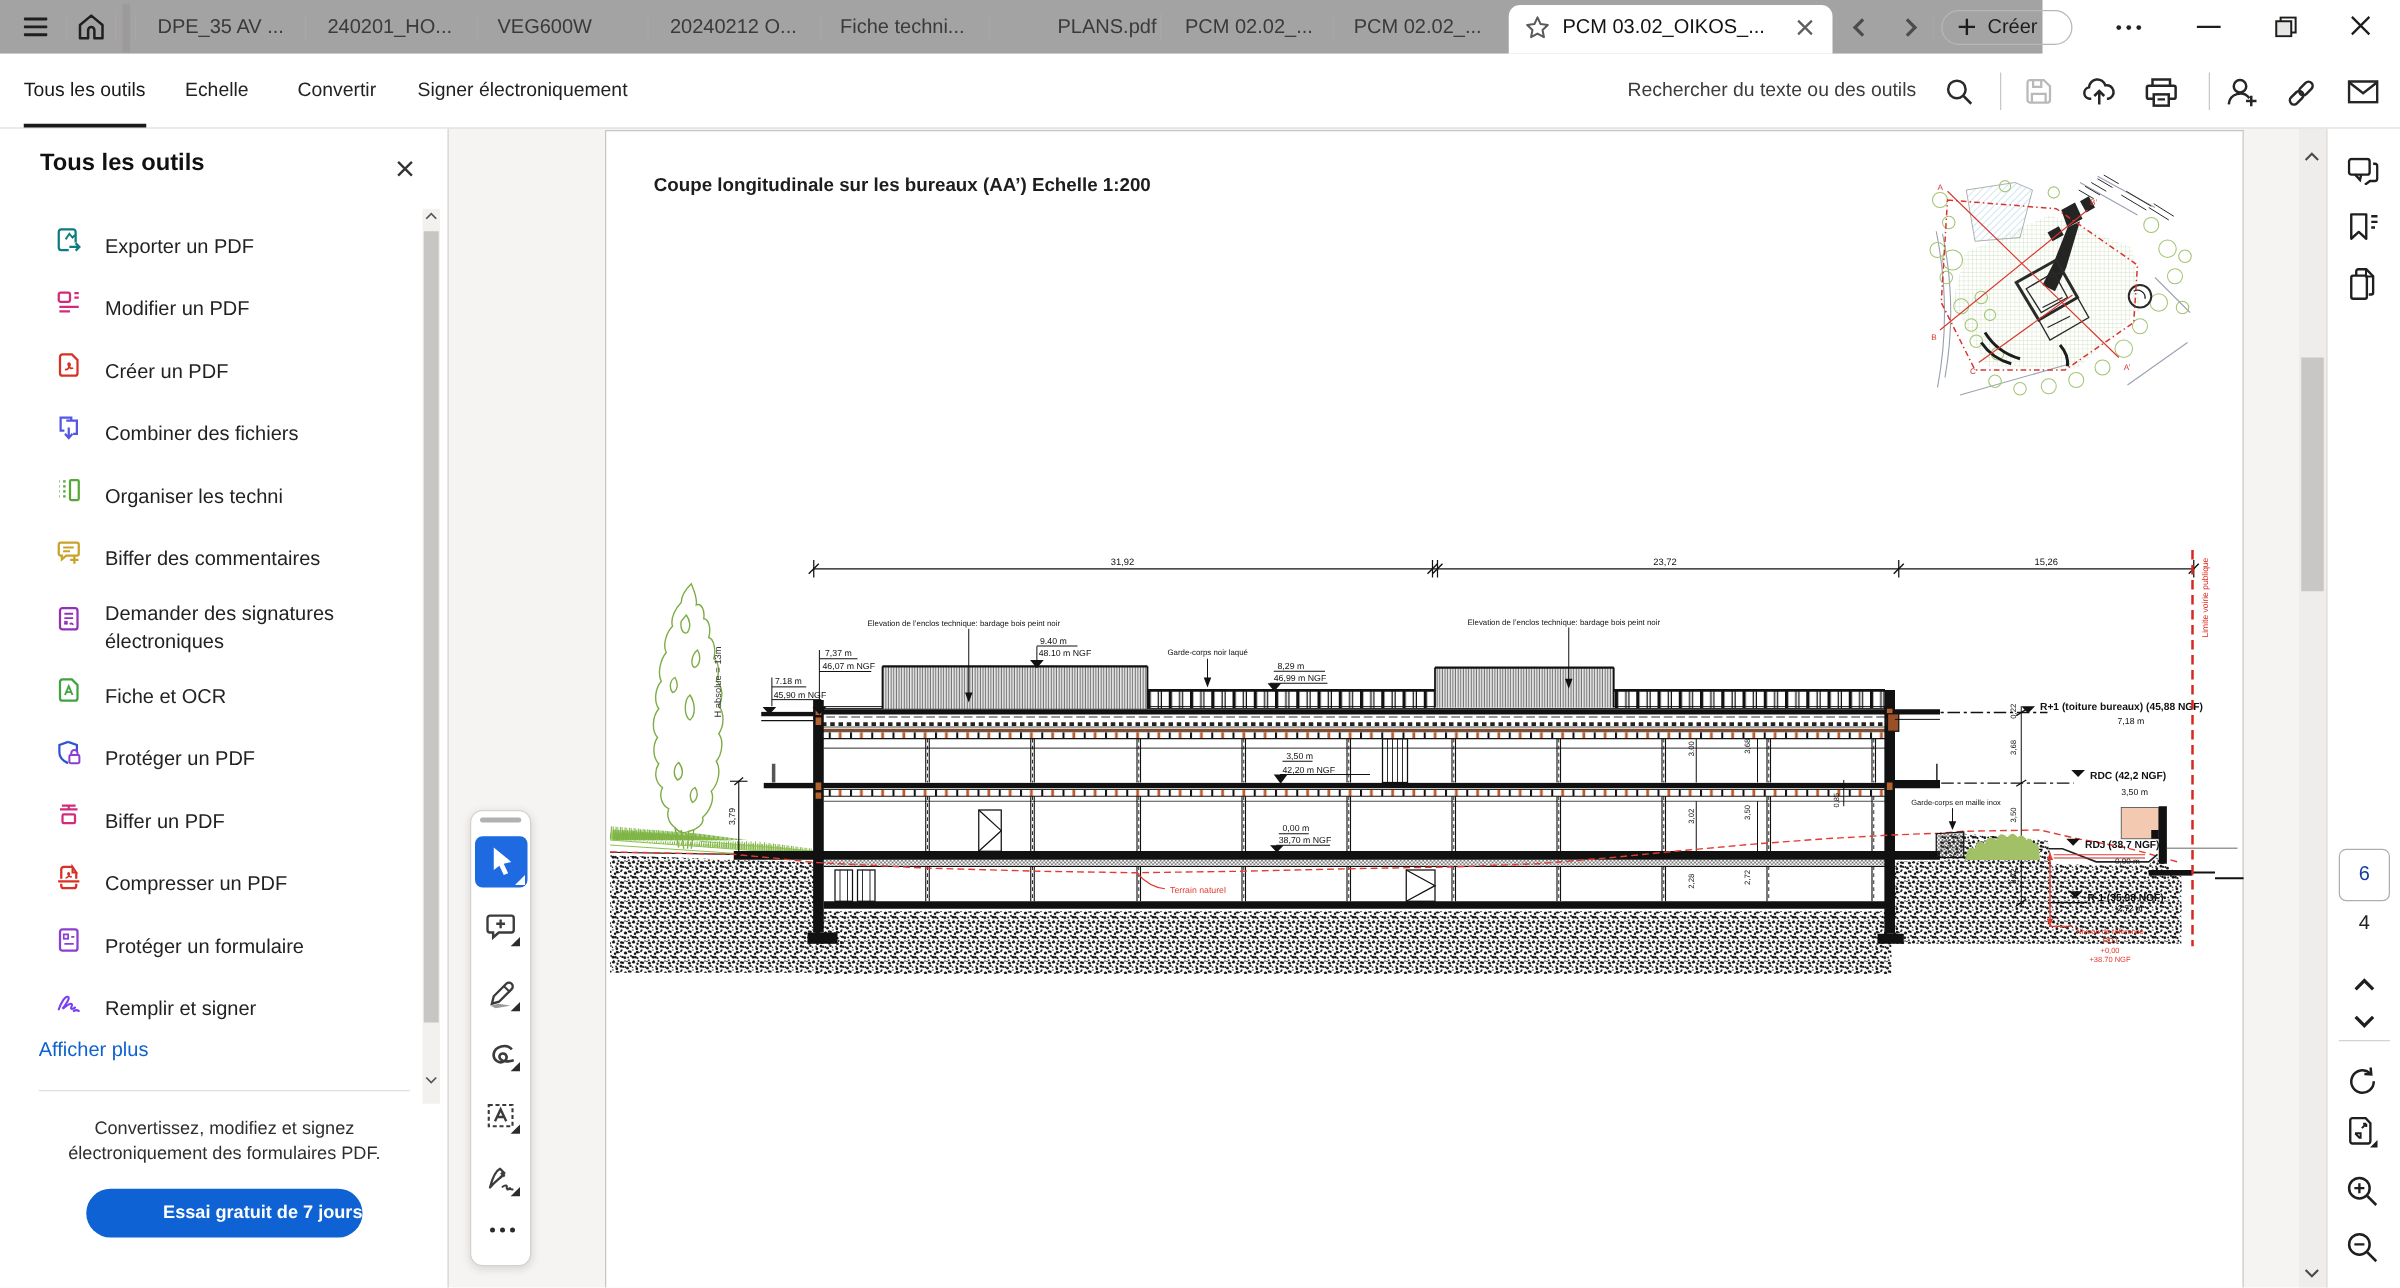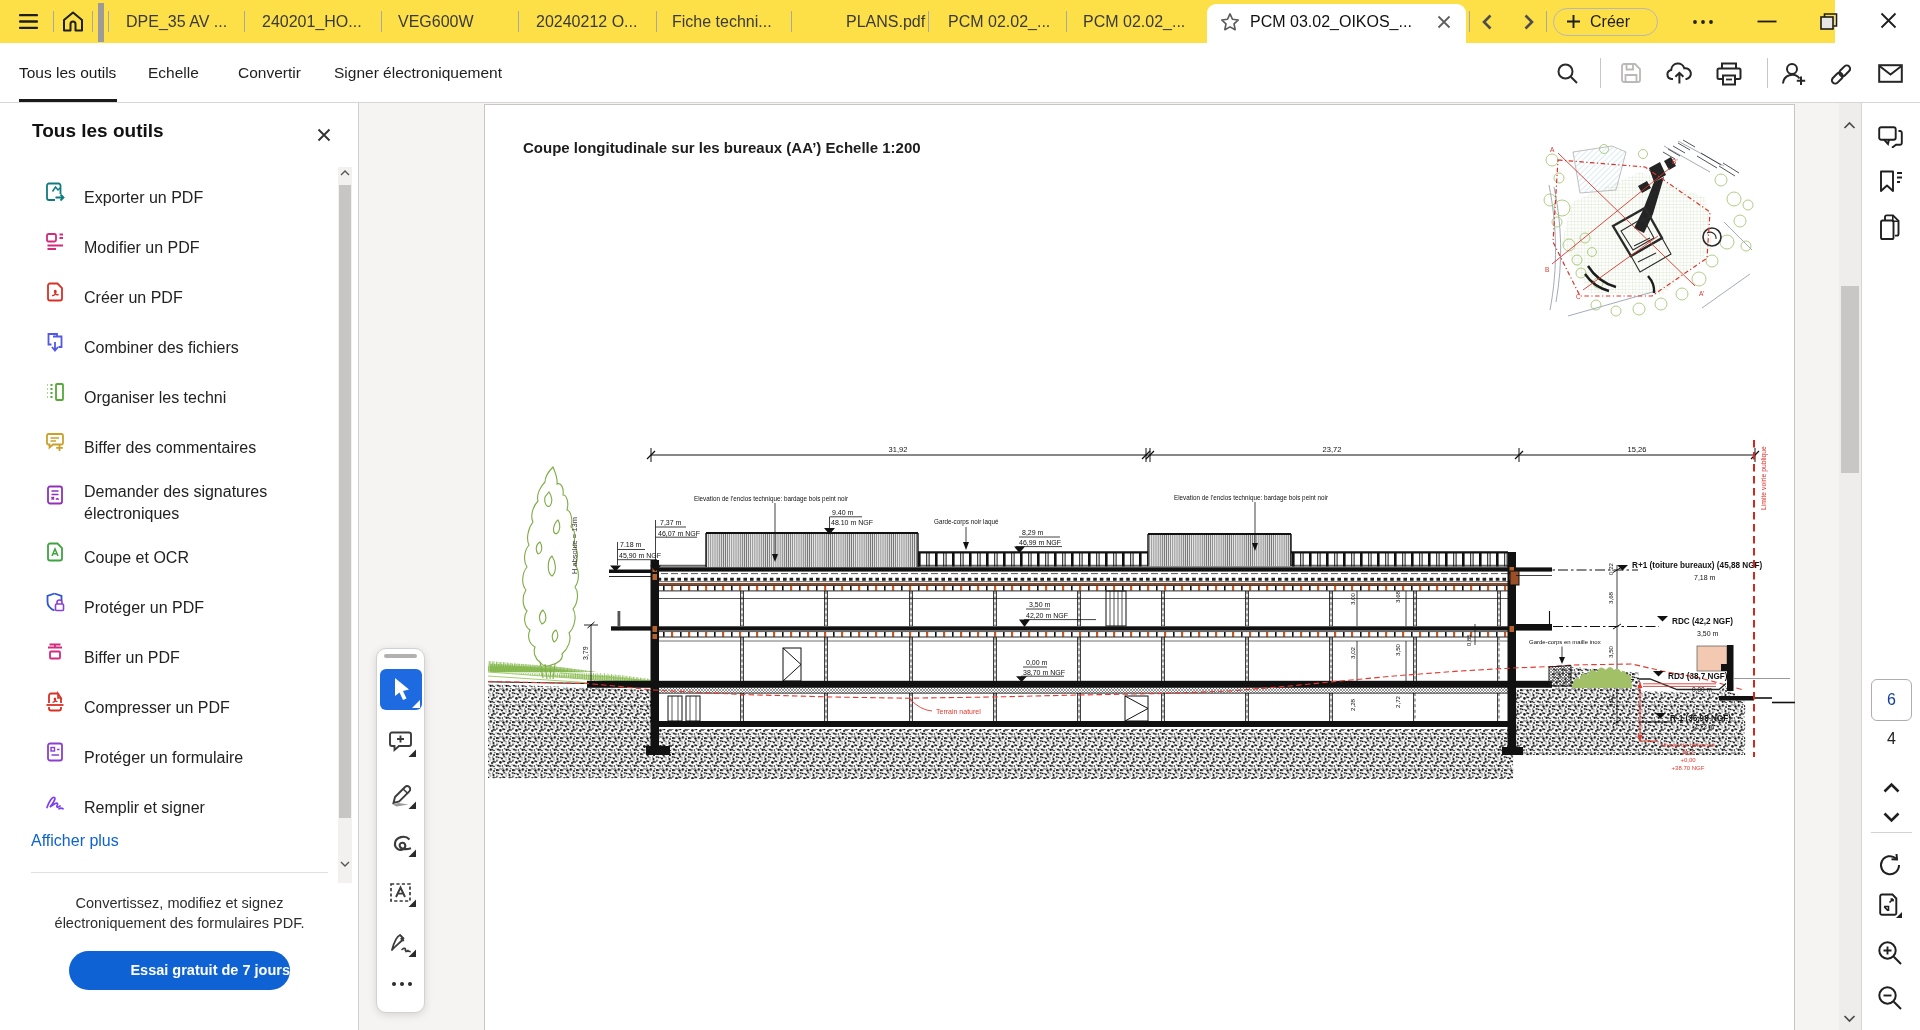--- a/index.html
+++ b/index.html
@@ -1,17 +1,17 @@
 <!DOCTYPE html>
 <html><head>
 <meta charset="utf-8">
 <style>
   html,body{margin:0;padding:0;width:1920px;height:1030px;overflow:hidden;
     font-family:"Liberation Sans",sans-serif;background:#fff;}
-  #tabbar{position:absolute;left:0;top:0;width:1835px;height:43px;background:#fde047;}
+  #tabbar{position:absolute;left:0;top:0;width:1634px;height:43px;background:#a3a3a3;}
   .tabtxt{position:absolute;top:0;height:43px;line-height:43px;font-size:16px;color:#3a3a3a;white-space:nowrap;}
   .tsep{position:absolute;top:11px;width:1px;height:21px;background:#aaa8a6;}
   #activetab{position:absolute;left:1207px;top:4px;width:259px;height:39px;background:#fff;border-radius:9px 9px 0 0;}
   #toolbar{position:absolute;left:0;top:43px;width:1920px;height:60px;background:#fff;border-bottom:1px solid #d8d6d4;box-sizing:border-box;}
   .menuitem{position:absolute;top:0;height:59px;line-height:59px;font-size:15.5px;color:#222;}
   #main{position:absolute;left:0;top:103px;width:1920px;height:927px;background:#f5f4f3;}
   #leftpanel{position:absolute;left:0;top:0;width:359px;height:927px;background:#fff;border-right:1px solid #d2d0ce;box-sizing:border-box;}
   .pitem{position:absolute;left:84px;font-size:16px;color:#222;line-height:22px;}
   #page{position:absolute;left:484px;top:1px;width:1311px;height:926px;background:#fff;border:1px solid #c8c6c4;border-bottom:none;box-sizing:border-box;}
   #ftoolbar{position:absolute;left:376px;top:545px;width:49px;height:365px;background:#fff;
@@ -97,20 +97,21 @@
     <path d="M1.5 1.5 L15.5 15.5 M15.5 1.5 L1.5 15.5" stroke="#1d1d1d" stroke-width="1.8"></path>
   </svg>
 </div>
 
 <div id="toolbar">
   <div class="menuitem" style="left:19px;color:#1a1a1a;">Tous les outils</div>
   <div style="position:absolute;left:19px;top:56px;width:98px;height:3px;background:#1a1a1a;"></div>
   <div class="menuitem" style="left:148px">Echelle</div>
   <div class="menuitem" style="left:238px">Convertir</div>
   <div class="menuitem" style="left:334px">Signer électroniquement</div>
+  <div class="menuitem" style="left:1302px;color:#3c3c3c;">Rechercher du texte ou des outils</div>
 
   <svg class="ic" style="left:1556px;top:19px" width="23" height="23" viewBox="0 0 23 23">
     <circle cx="9.5" cy="9.5" r="7" fill="none" stroke="#2a2a2a" stroke-width="2"></circle>
     <path d="M14.8 14.8 L21 21" stroke="#2a2a2a" stroke-width="2"></path>
   </svg>
   <div class="tsep" style="left:1600px;top:15px;height:30px;background:#c9c7c5;"></div>
 
   <svg class="ic" style="left:1620px;top:19px" width="22" height="22" viewBox="0 0 22 22">
     <path d="M2 4 a2 2 0 0 1 2-2 H15 L20 7 V18 a2 2 0 0 1 -2 2 H4 a2 2 0 0 1 -2-2 Z" fill="none" stroke="#bbb9b7" stroke-width="1.8"></path>
     <path d="M6.5 2 V7.5 H13 V2 M5.5 20 V13 h11 V20" fill="none" stroke="#bbb9b7" stroke-width="1.8"></path>
@@ -192,21 +193,21 @@
         <rect x="4" y="2.5" width="14" height="17" rx="2" fill="none" stroke="#9330b8" stroke-width="1.8"></rect>
         <path d="M7.5 7 H14.5 M7.5 10.5 H14.5" stroke="#9330b8" stroke-width="1.5"></path>
         <path d="M7.5 15.5 l2.5 -2.5 m0 2.5 l-2.5 -2.5" stroke="#9330b8" stroke-width="1.5"></path>
         <path d="M12 15.5 c1 -1.5 2.5 -.5 2 .5" fill="none" stroke="#9330b8" stroke-width="1.5"></path>
       </svg>
     <div class="pitem" style="top:378px">Demander des signatures<br>électroniques</div>
     <svg class="ic" style="left:44px;top:438px" width="22" height="22" viewBox="0 0 22 22">
         <path d="M13.5 2.5 H6 a2 2 0 0 0 -2 2 V17.5 a2 2 0 0 0 2 2 H16 a2 2 0 0 0 2 -2 V7 Z" fill="none" stroke="#3da43f" stroke-width="1.8"></path>
         <path d="M8 15 L11 8 L14 15 M9.3 12.7 H12.7" fill="none" stroke="#3da43f" stroke-width="1.5"></path>
       </svg>
-    <div class="pitem" style="top:444px">Coupe et OCR</div>
+    <div class="pitem" style="top:444px">Fiche et OCR</div>
     <svg class="ic" style="left:44px;top:488px" width="22" height="22" viewBox="0 0 22 22">
         <path d="M10.5 2.5 L3.5 5 V11 c0 4.5 3.5 7 7 8.5" fill="none" stroke="#2f55cf" stroke-width="1.8"></path>
         <path d="M10.5 2.5 L17.5 5 V10" fill="none" stroke="#2f55cf" stroke-width="1.8"></path>
         <rect x="11.5" y="13" width="8" height="6.5" rx="1" fill="none" stroke="#8a3fd1" stroke-width="1.6"></rect>
         <path d="M13 13 v-1.5 a2.5 2.5 0 0 1 5 0 V13" fill="none" stroke="#8a3fd1" stroke-width="1.6"></path>
       </svg>
     <div class="pitem" style="top:494px">Protéger un PDF</div>
     <svg class="ic" style="left:44px;top:538px" width="22" height="22" viewBox="0 0 22 22">
         <path d="M4 6.5 h14 M11 6.5 V3.5 M5.5 3.5 h11" fill="none" stroke="#d22b7c" stroke-width="1.8"></path>
         <rect x="6" y="10.5" width="10" height="7" rx="1" fill="none" stroke="#d22b7c" stroke-width="1.8"></rect>

